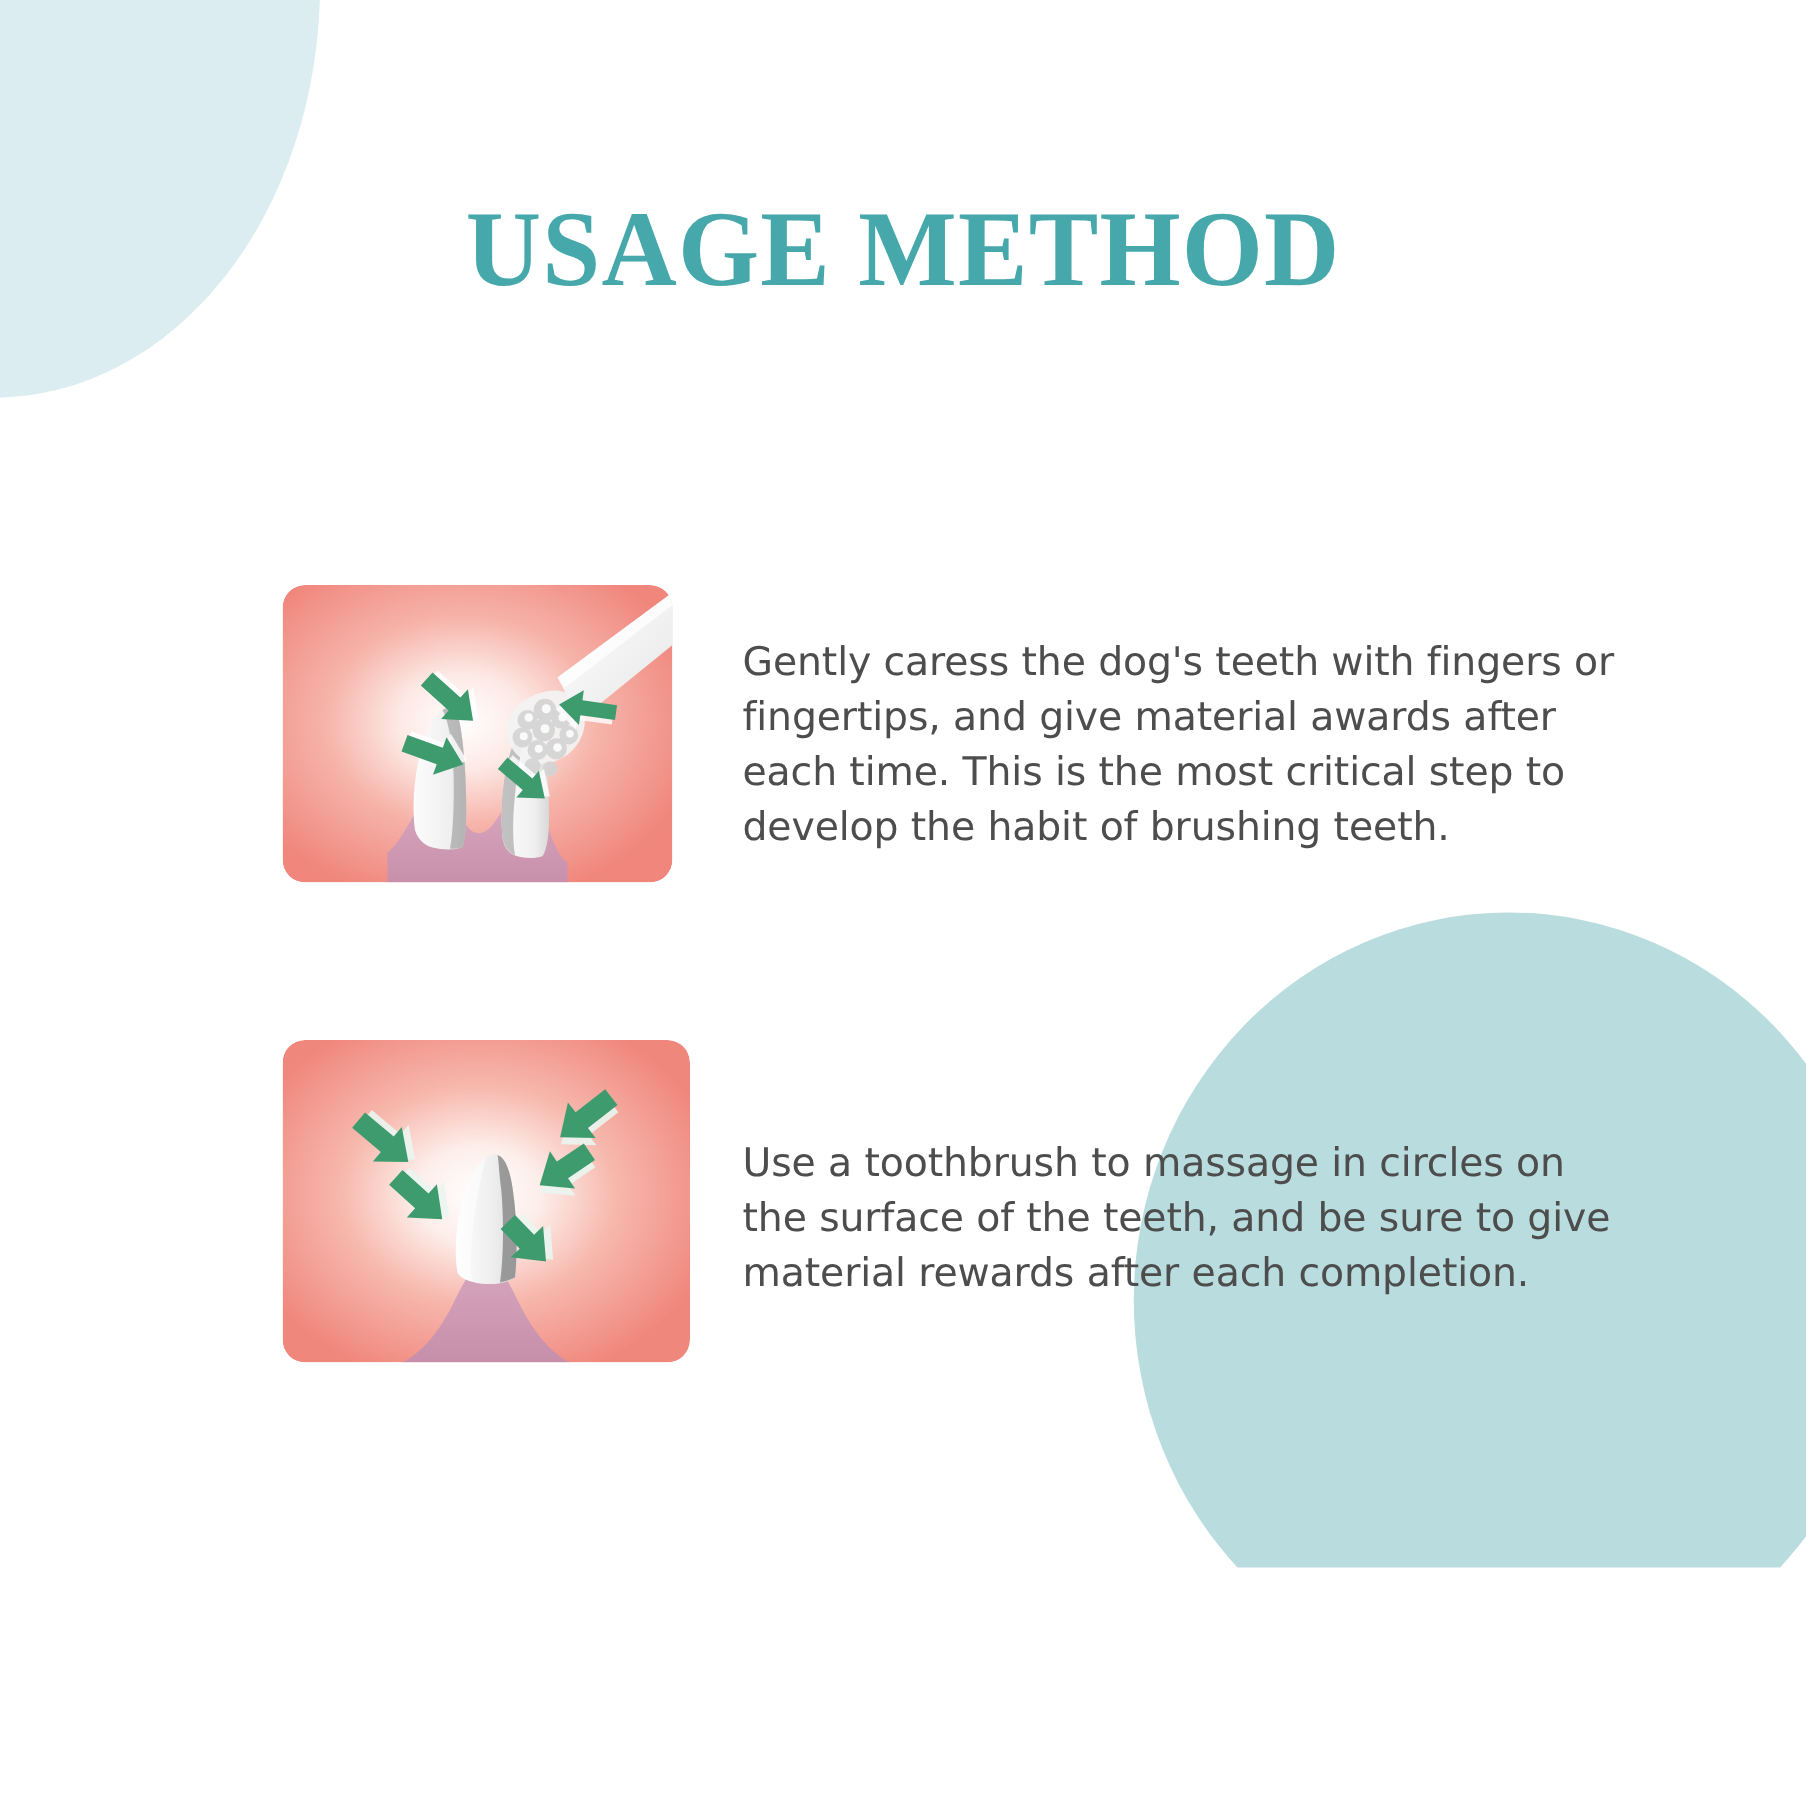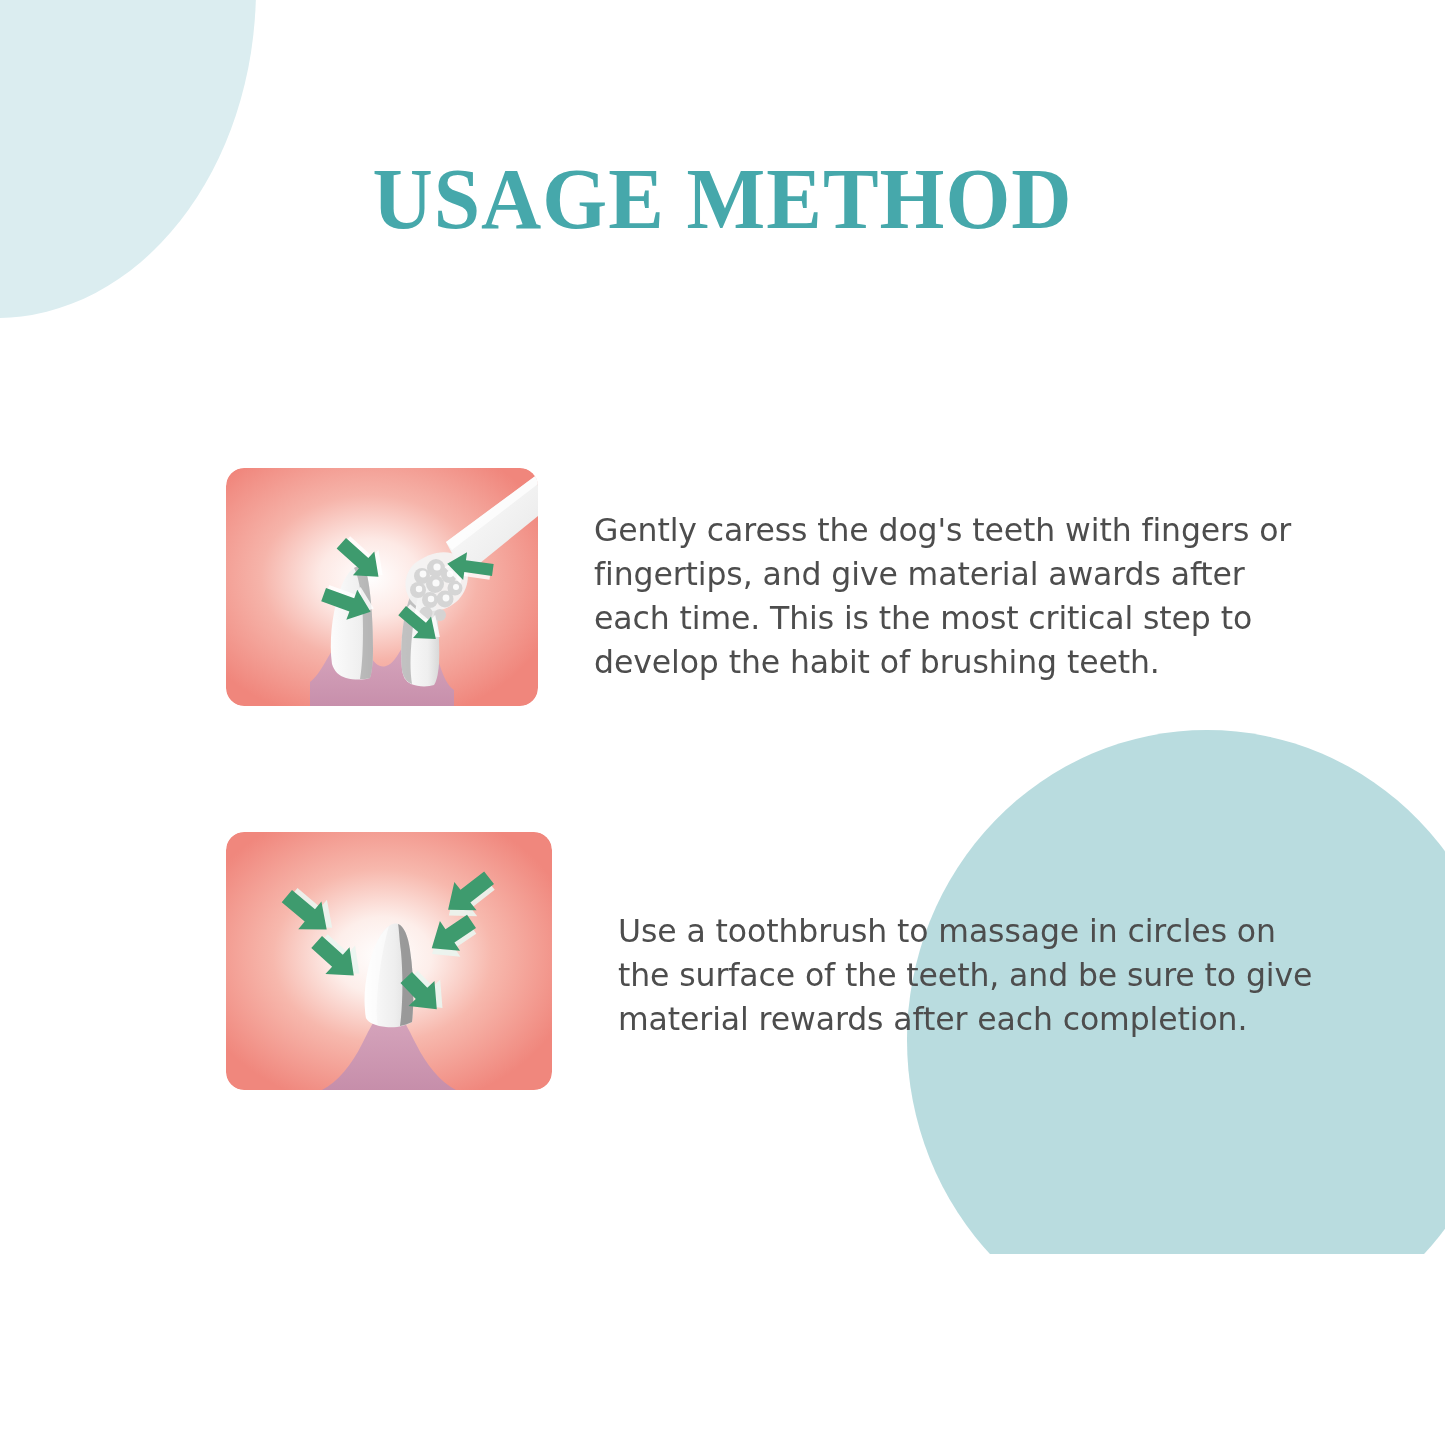--- a/index.html
+++ b/index.html
@@ -96,21 +96,21 @@
     letter-spacing: -0.1px;
     font-weight: 400;
   }
   .text-1 {
     width: 715px;
     margin-left: 56px;
     margin-top: 18px;
   }
   .text-2 {
     width: 705px;
-    margin-left: 66px;
+    margin-left: 42px;
     margin-top: 28px;
   }
 </style>
 </head>
 <body>
 
 <div id="infographic">
 
   <div class="blob-top-left"></div>
   <div class="blob-bottom-right"></div>

